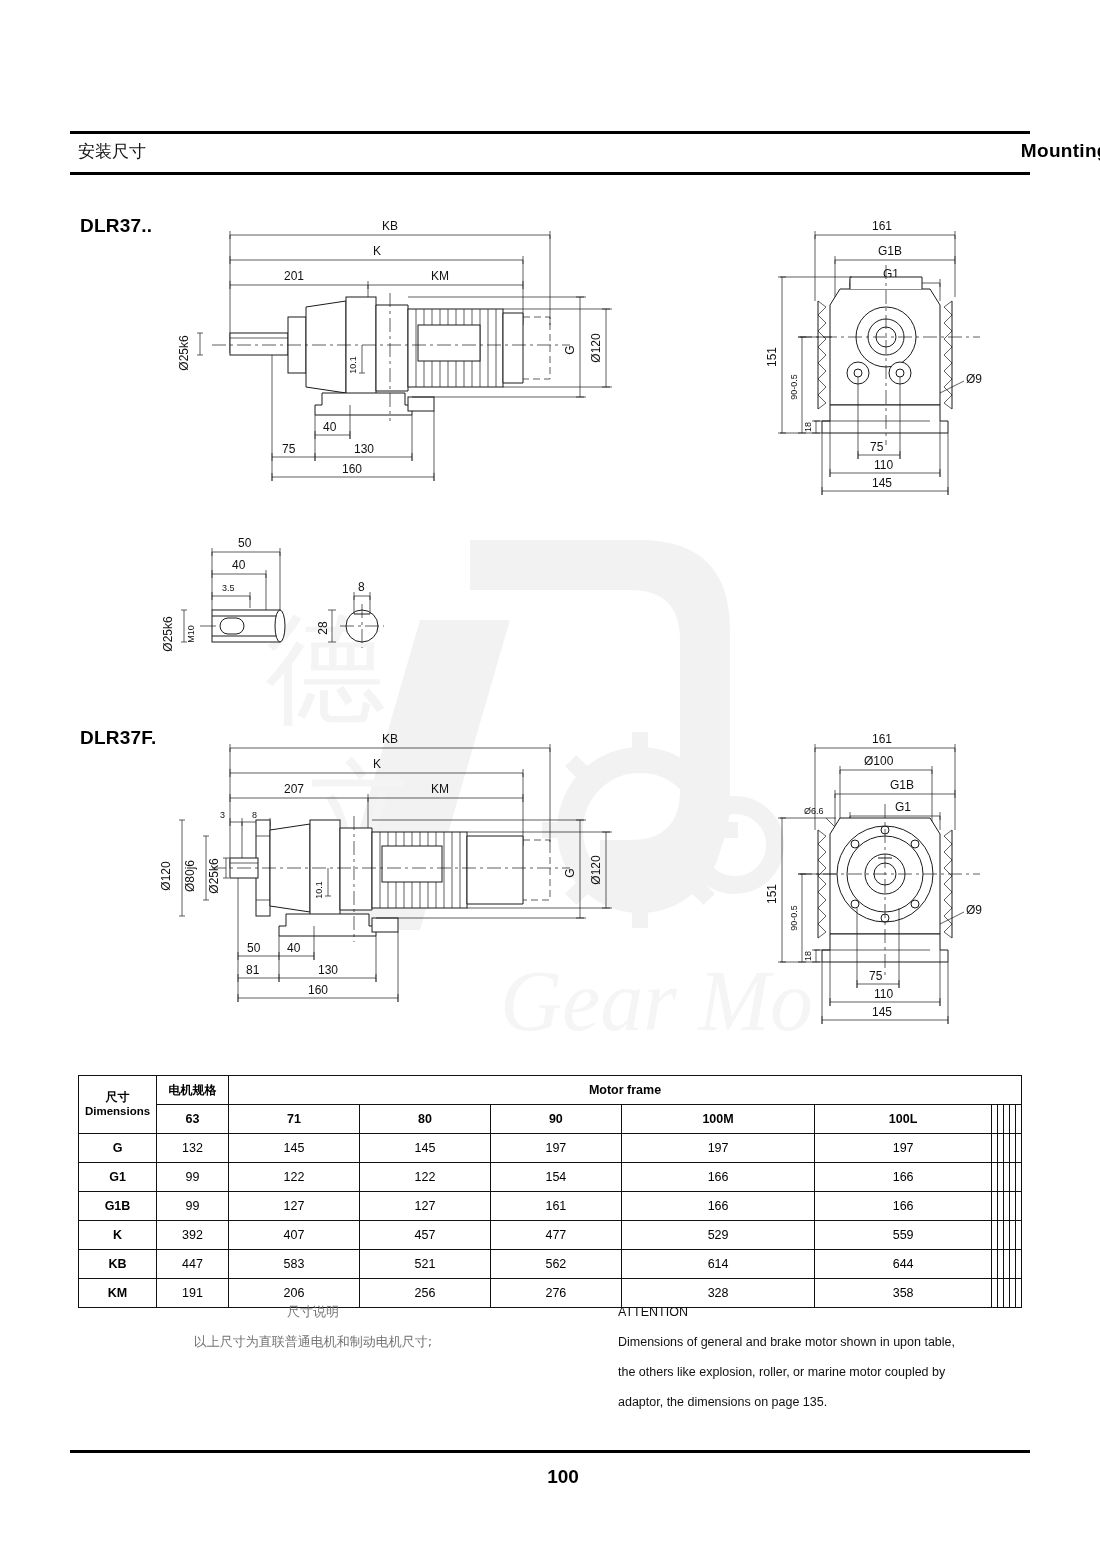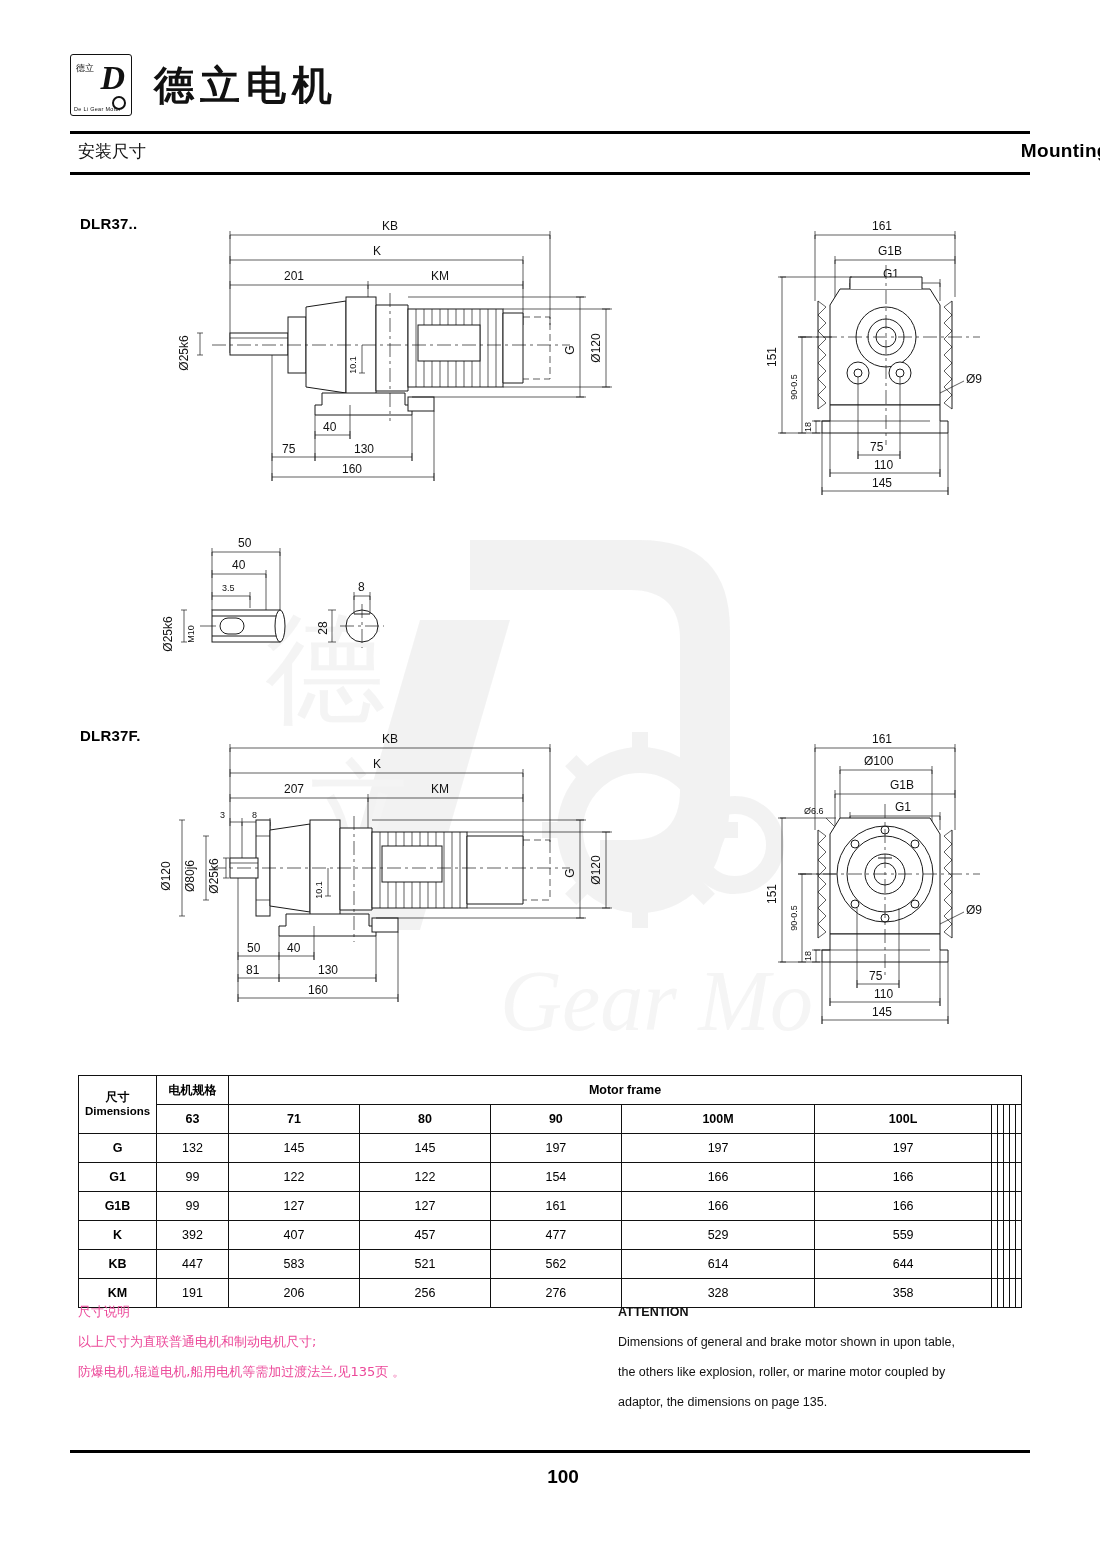--- a/index.html
+++ b/index.html
@@ -62,21 +62,21 @@
     position:absolute; left:78px; top:140px;
     font-family:"DejaVu Sans", sans-serif; font-size:17px; color:#111;
   }
   .hdr-en {
     position:absolute; left:0; right:0; top:140px; text-align:right;
     font-size:19px; font-weight:bold; letter-spacing:.3px;
   }
   .hdr-en span { position:relative; left:125px; }
 
   .model-label {
-    position:absolute; font-size:15px; font-weight:bold; letter-spacing:.2px;
+    position:absolute; font-size:19px; font-weight:bold; letter-spacing:.2px;
   }
   #model1 { left:80px; top:215px; }
   #model2 { left:80px; top:727px; }
 
   
   .dwg { position:absolute; }
   svg { display:block; overflow:visible; }
   .ln { stroke:#1a1a1a; fill:none; stroke-width:1; }
   .ln-t { stroke:#1a1a1a; fill:none; stroke-width:0.7; }
   .dim { stroke:#1a1a1a; fill:none; stroke-width:0.7; }
@@ -96,27 +96,27 @@
     border:1px solid #111; text-align:center; height:29px; padding:0;
   }
   table.dims th { font-weight:bold; }
   table.dims td.rowhdr { font-weight:bold; }
   .cn-small { font-family:"DejaVu Sans", sans-serif; font-size:12px; }
   .cell-two { line-height:1.15; font-size:11.5px; }
 
   
   .notes-cn {
     position:absolute; left:78px; top:1297px; width:470px;
-    font-family:"DejaVu Sans", sans-serif; font-size:13px; line-height:30px; color:#ec4899;
+    font-family:"DejaVu Sans", sans-serif; font-size:13px; line-height:30px; color:#737373;text-align:center;
   }
   .notes-en {
     position:absolute; left:618px; top:1297px; width:410px;
     font-size:12.5px; line-height:30px; color:#111;
   }
-  .notes-en .att { font-weight:bold; }
+  .notes-en .att { font-weight:normal; }
 
   .rule-footer { position:absolute; left:70px; top:1450px; width:960px; height:2.5px; background:#000; }
   .page-no {
     position:absolute; left:0; right:0; top:1466px; text-align:center;
     font-size:19px; font-weight:bold;padding-left:46px;
   }
   .page-no span { position:relative; left:-10px; }
 </style>
 </head>
 <body>
@@ -140,29 +140,20 @@
           <rect x="76" y="-8" width="22" height="16" transform="rotate(45)"></rect>
         </g>
       </g>
       <circle cx="565" cy="345" r="40" fill="none" stroke="#e9e9e9" stroke-width="18"></circle>
     </g>
     <text x="95" y="210" font-family="DejaVu Sans, sans-serif" font-size="120" fill="#ececec">德</text>
     <text x="135" y="350" font-family="DejaVu Sans, sans-serif" font-size="110" fill="#ececec">立</text>
     <text x="330" y="530" font-family="Liberation Serif, serif" font-size="86" fill="#ededed" font-style="italic">Gear Mo</text>
   </svg>
 
-  <div class="logo-row">
-    <div class="logo-mark">
-      <span class="lm-cn">德立</span>
-      <span class="lm-d">D</span>
-      <span class="lm-gear"></span>
-      <span class="lm-sub">De Li Gear Motor</span>
-    </div>
-    <div class="brand-cn">德立电机</div>
-  </div>
 
   <div class="rule rule-top"></div>
   <div class="rule rule-bot"></div>
   <div class="hdr-cn">安装尺寸</div>
   <div class="hdr-en"><span>Mounting Dimensions</span></div>
 
   <div class="model-label" id="model1">DLR37..</div>
   <div class="model-label" id="model2">DLR37F.</div>
 
   <div class="dwg" style="left:150px; top:205px;">
@@ -647,21 +638,20 @@
         <td></td>
         <td></td>
         <td></td>
       </tr>
     </tbody>
   </table>
 
   <div class="notes-cn">
     <div>尺寸说明</div>
     <div>以上尺寸为直联普通电机和制动电机尺寸;</div>
-    <div>防爆电机,辊道电机,船用电机等需加过渡法兰,见135页 。</div>
   </div>
 
   <div class="notes-en">
     <div class="att">ATTENTION</div>
     <div>Dimensions of general and brake motor shown in upon table,</div>
     <div>the others like explosion, roller, or marine motor coupled by</div>
     <div>adaptor, the dimensions on page 135.</div>
   </div>
 
   <div class="rule-footer"></div>

